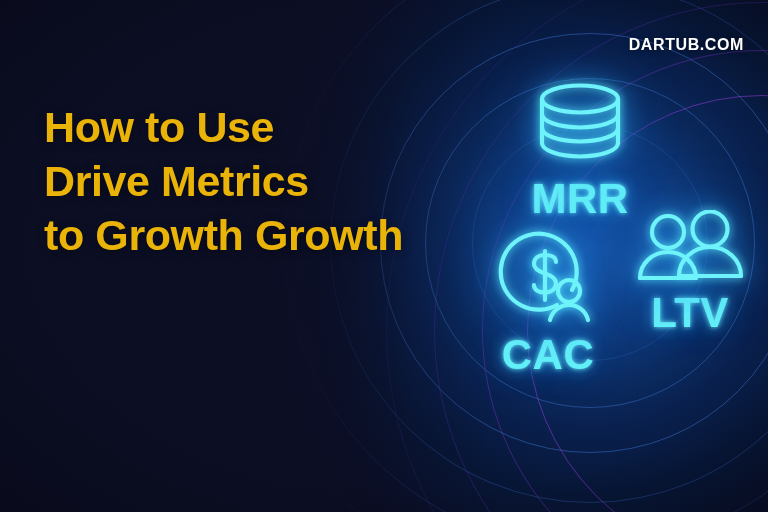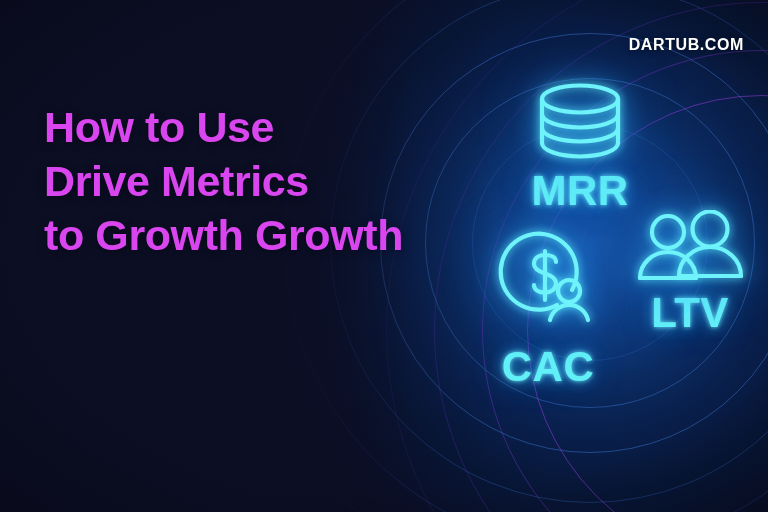--- a/index.html
+++ b/index.html
@@ -109,21 +109,21 @@
   }
 
   
   .headline {
     position: absolute;
     left: 44px;
     top: 100px;
     width: 400px;
   }
   .headline .line {
-    color: #d946ef;
+    color: #eab308;
     font-size: 43px;
     font-weight: bold;
     line-height: 1.26;
     letter-spacing: -0.4px;
     white-space: nowrap;
     text-shadow: 0 2px 10px rgba(0,0,0,0.45);
   }
 
   
   .metric {
@@ -144,25 +144,25 @@
     font-weight: bold;
     letter-spacing: 0.5px;
     color: #62f0f8;
     line-height: 1;
     text-shadow:
       0 0 5px rgba(110,240,250,0.95),
       0 0 14px rgba(50,190,255,0.8),
       0 0 30px rgba(25,130,235,0.55);
   }
 
-  .metric.mrr { left: 496px; top: 82px;  width: 168px; }
+  .metric.mrr { left: 496px; top: 82px;  width: 168px; gap: 8px; }
   .metric.mrr .label { margin-top: 6px; }
 
   .metric.cac { left: 468px; top: 228px; width: 160px; }
-  .metric.cac .label { margin-top: 18px; }
+  .metric.cac .label { margin-top: 6px; }
 
   .metric.ltv { left: 618px; top: 210px; width: 144px; }
   .metric.ltv .label { margin-top: 2px; }
 </style>
 </head>
 <body>
 
 <div class="canvas">
 
   <div class="bg-base"></div>

